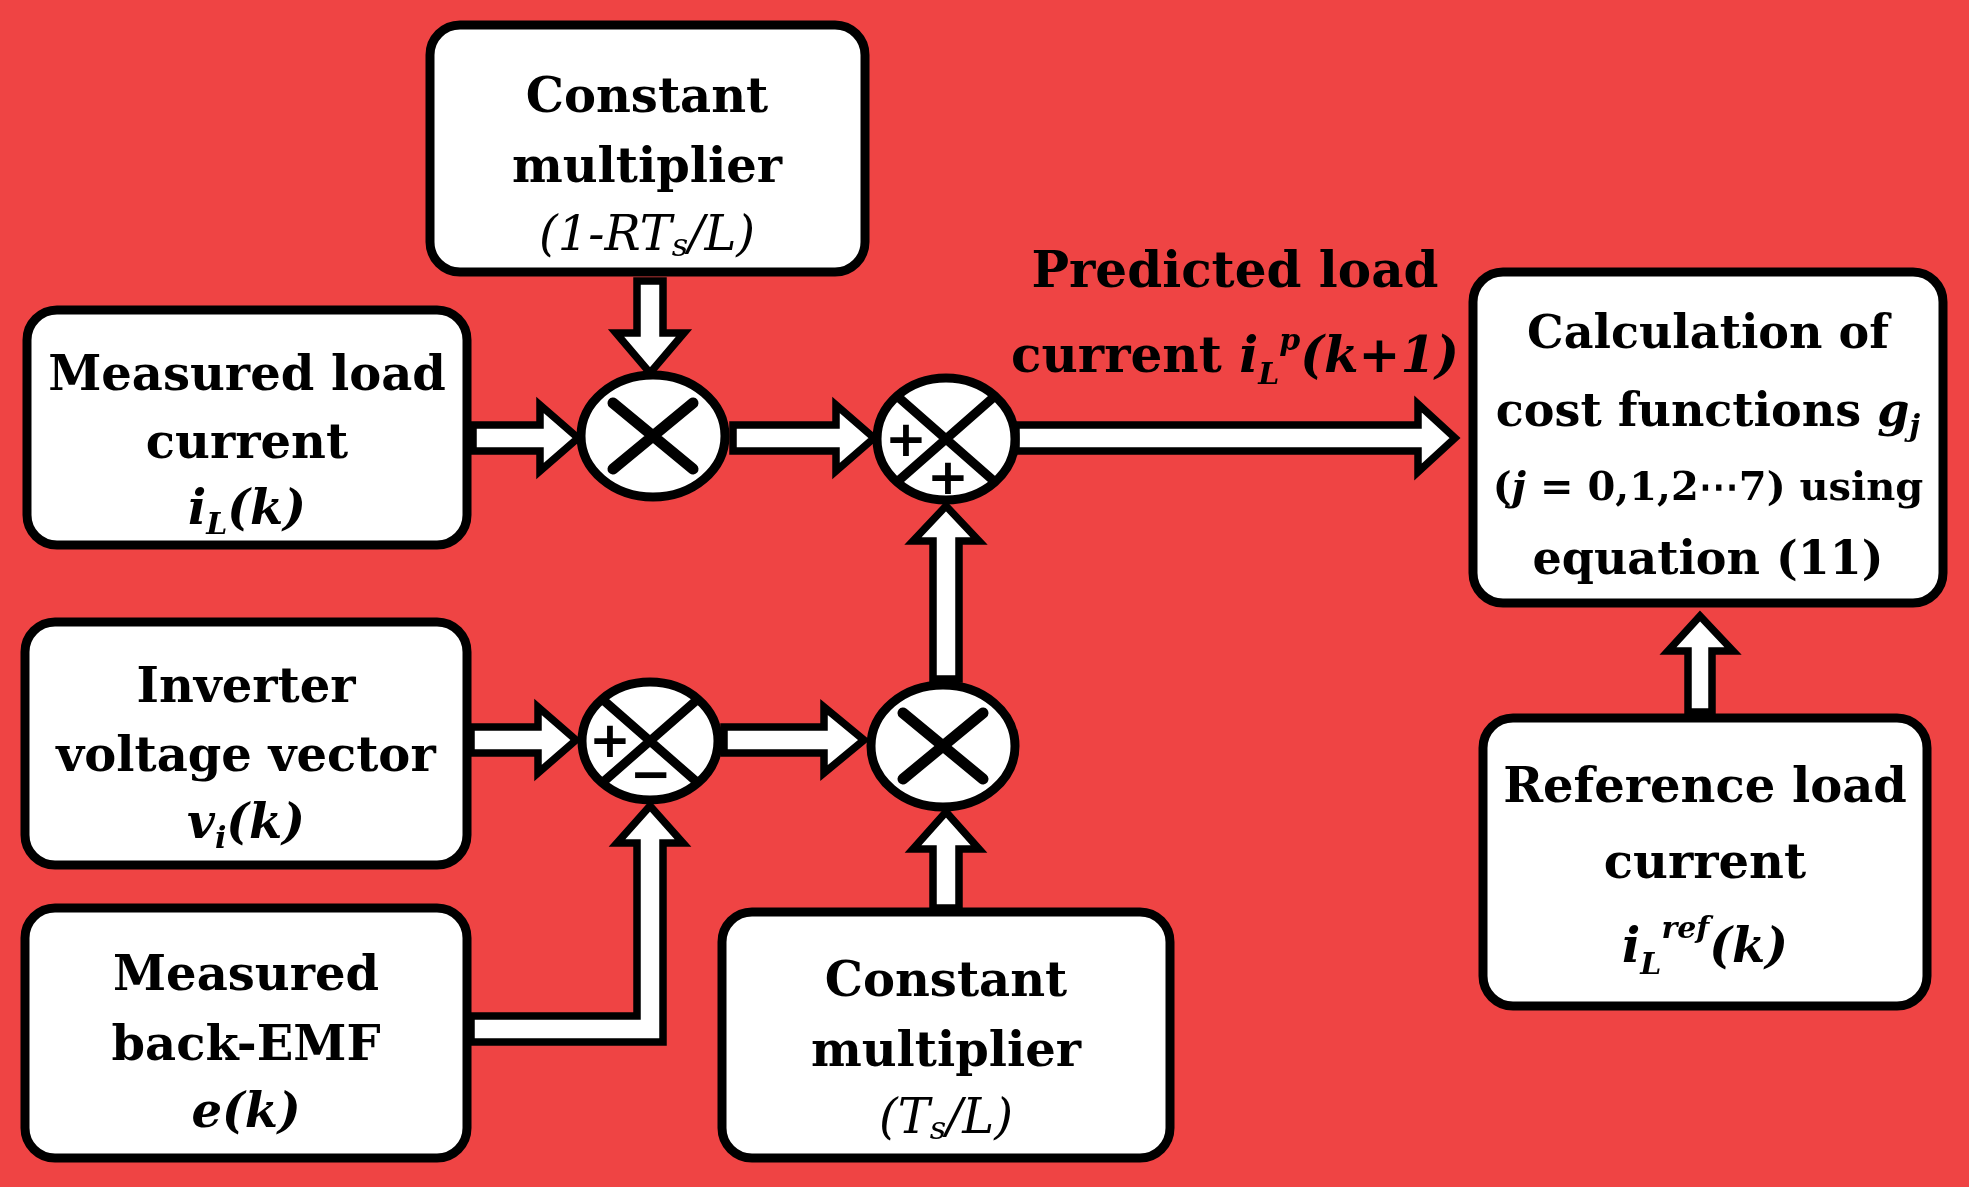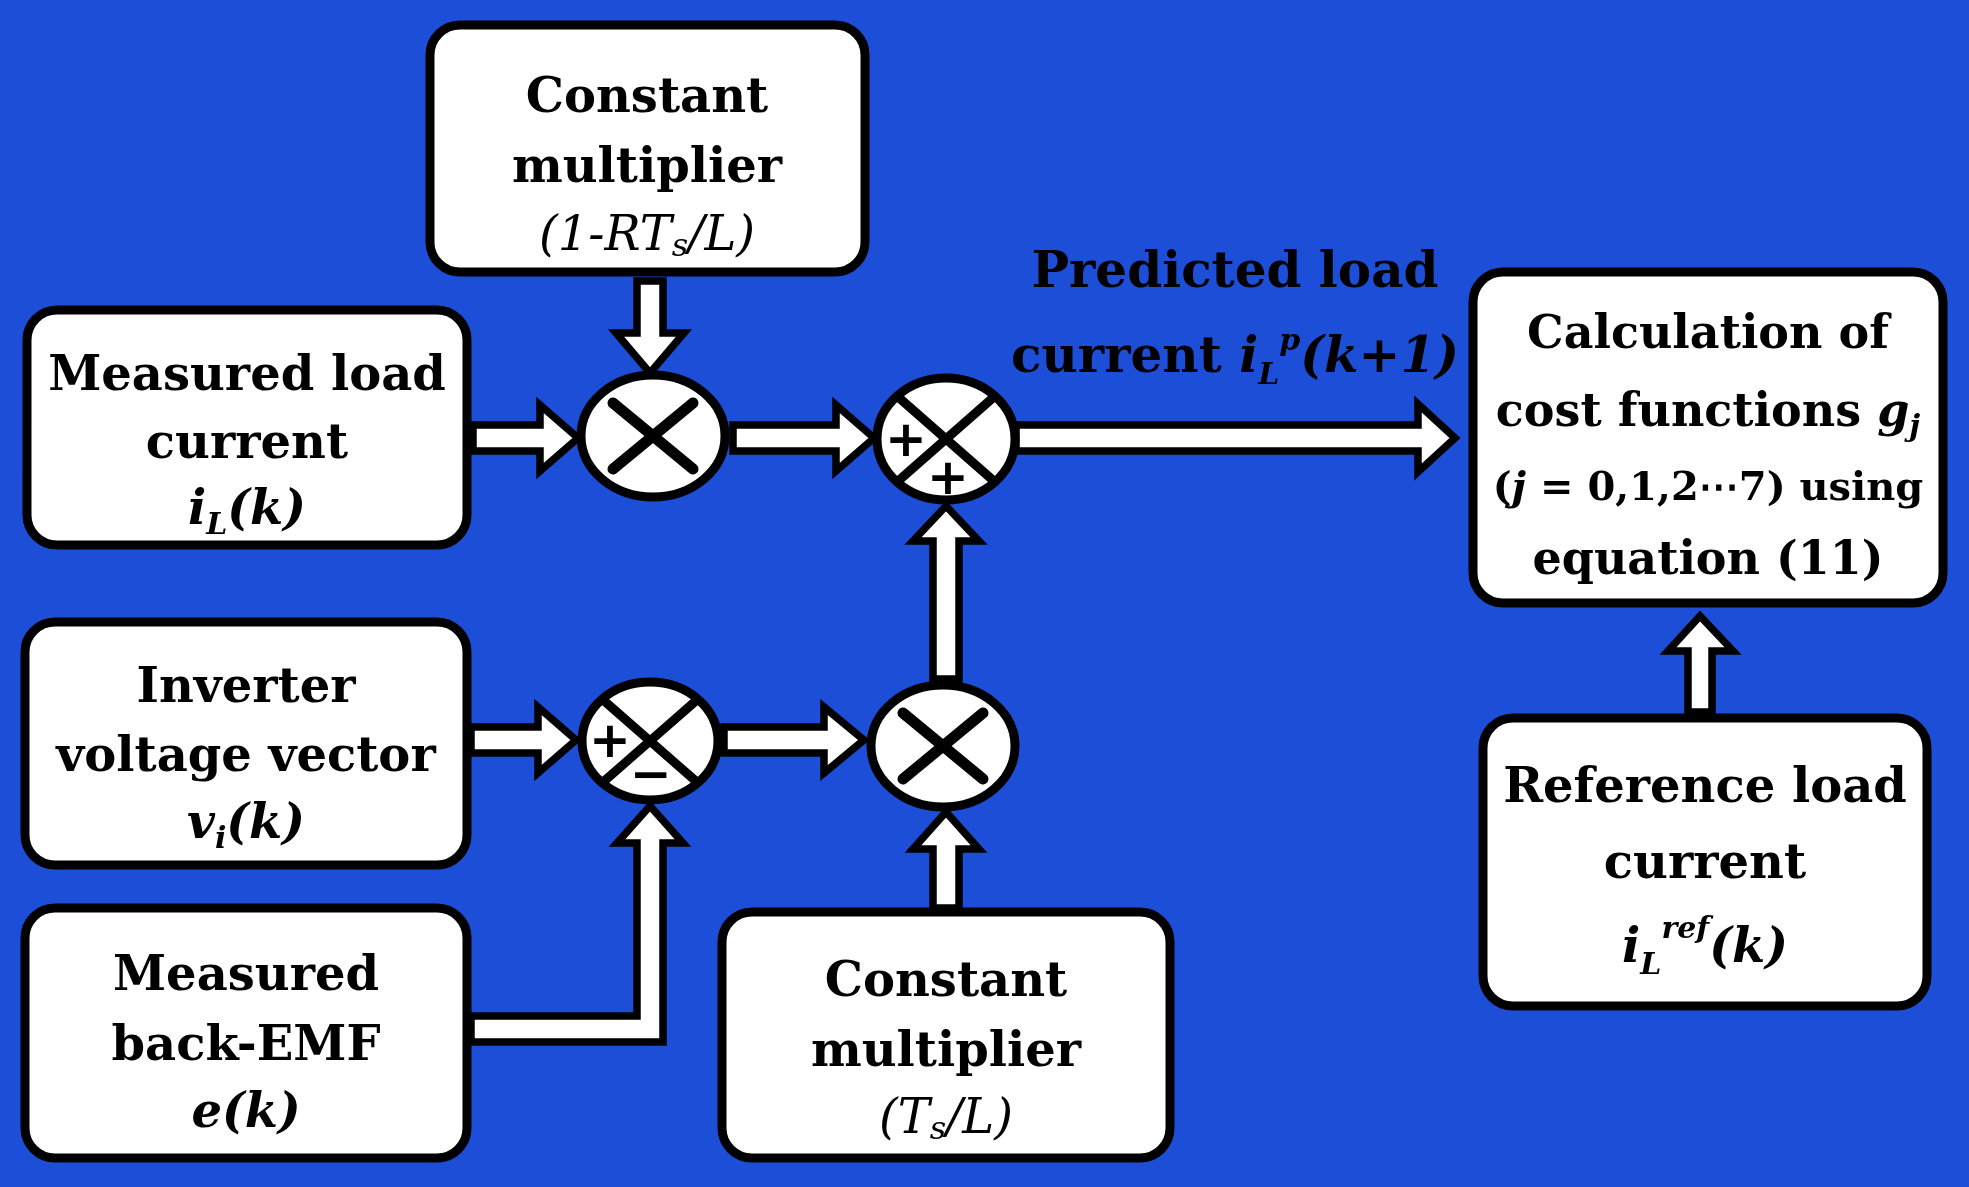--- a/index.html
+++ b/index.html
@@ -1,16 +1,16 @@
 <!DOCTYPE html>
 <html><head>
 <meta charset="utf-8">
 <style>
   html,body{margin:0;padding:0;background:#ffffff;}
-  .stage{position:relative;width:1969px;height:1187px;background:#1d4ed8;overflow:hidden;}
+  .stage{position:relative;width:1969px;height:1187px;background:#ef4444;overflow:hidden;}
   svg{display:block;}
   .h  {font-family:"DejaVu Serif",serif;font-weight:bold;fill:#000;}
   .m  {font-family:"DejaVu Serif",serif;font-style:italic;fill:#000;}
   .mb {font-family:"DejaVu Serif",serif;font-style:italic;font-weight:bold;fill:#000;}
   .op {font-family:"DejaVu Sans",sans-serif;font-weight:bold;fill:#000;}
   .box{fill:#ffffff;stroke:#000000;stroke-width:9;}
   .node{fill:#ffffff;stroke:#000000;stroke-width:9;}
   .xline{stroke:#000000;stroke-width:11;stroke-linecap:round;fill:none;}
   .crossline{stroke:#000000;stroke-width:9;fill:none;}
   .blockarrow{fill:#ffffff;stroke:#000000;stroke-width:7.5;stroke-linejoin:miter;}

